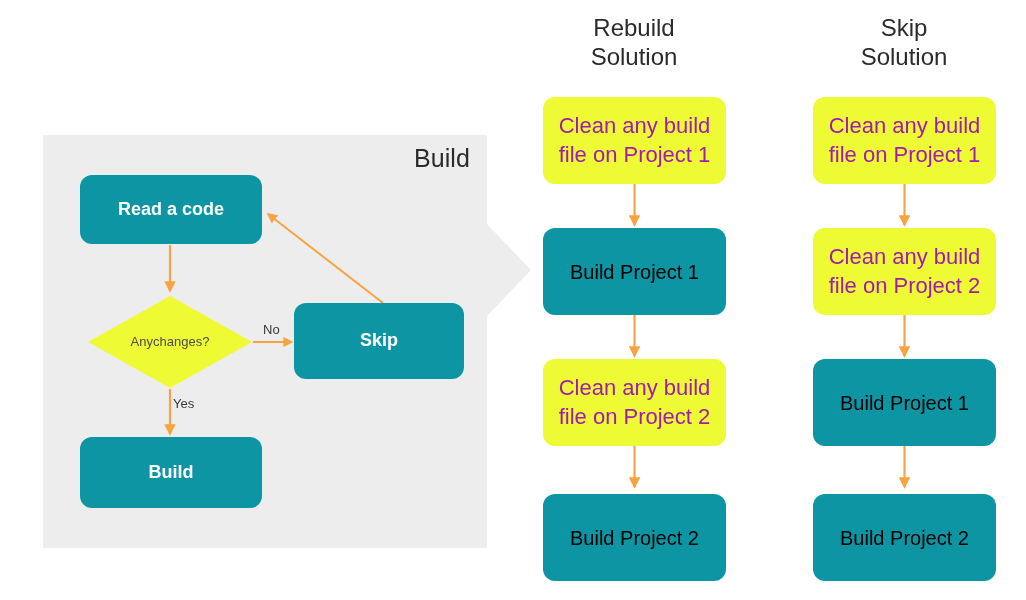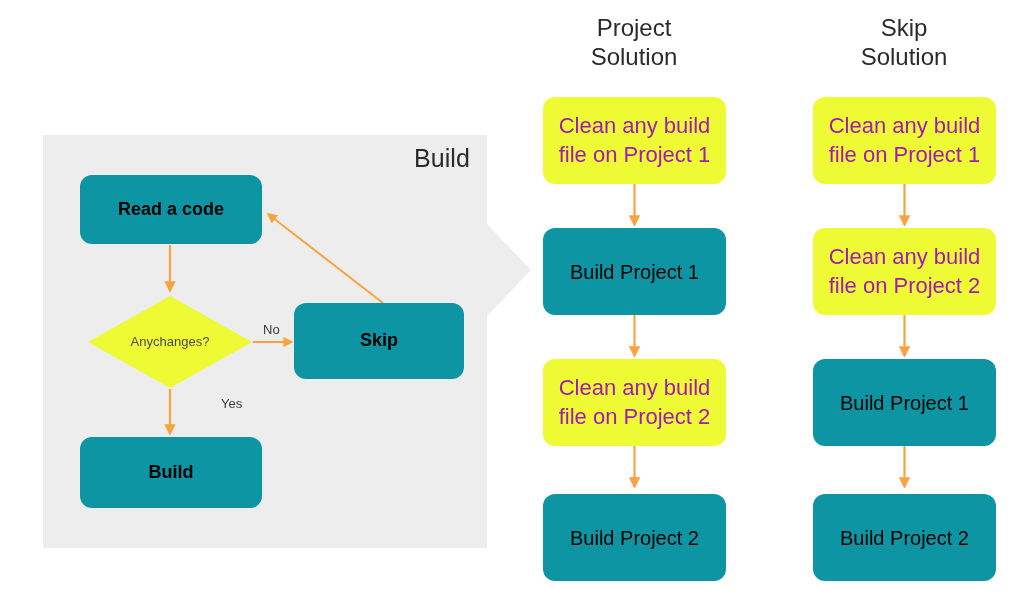--- a/index.html
+++ b/index.html
@@ -45,21 +45,21 @@
     box-sizing: border-box;
     display: flex;
     align-items: center;
     justify-content: center;
     text-align: center;
     border-radius: 12px;
     line-height: 1.28;
   }
   .node.teal {
     background: #0d95a4;
-    color: #000000;
+    color: #ffffff;
     font-size: 18px;
     font-weight: bold;
   }
 
   
   #node-read-a-code { left: 80px;  top: 175px; width: 182px; height: 69px; }
   #node-skip        { left: 294px; top: 303px; width: 170px; height: 76px; }
   #node-build       { left: 80px;  top: 437px; width: 182px; height: 71px; }
 
   
@@ -84,21 +84,21 @@
     text-align: center;
   }
 
   
   .edge-label {
     position: absolute;
     font-size: 13px;
     color: #3a3a3a;
   }
   #edge-label-no  { left: 256px; top: 322px; margin-left: 7px; }
-  #edge-label-yes { left: 173px; top: 396px; padding-left: 48px; }
+  #edge-label-yes { left: 173px; top: 396px; }
 
   
   .col-heading {
     position: absolute;
     width: 230px;
     text-align: center;
     font-size: 24px;
     color: #2b2b2b;
     line-height: 1.2;
   }
@@ -191,21 +191,21 @@
   </div>
 
   <div class="node teal" id="node-build">
     <span>Build</span>
   </div>
 
   <div class="edge-label" id="edge-label-no">No</div>
   <div class="edge-label" id="edge-label-yes">Yes</div>
 
   <div class="col-heading" id="heading-rebuild">
-    <div>Project</div>
+    <div>Rebuild</div>
     <div>Solution</div>
   </div>
 
   <div class="col-node yellow col-rebuild row-1">
     <div>
       <div>Clean any build</div>
       <div>file on Project 1</div>
     </div>
   </div>
 

